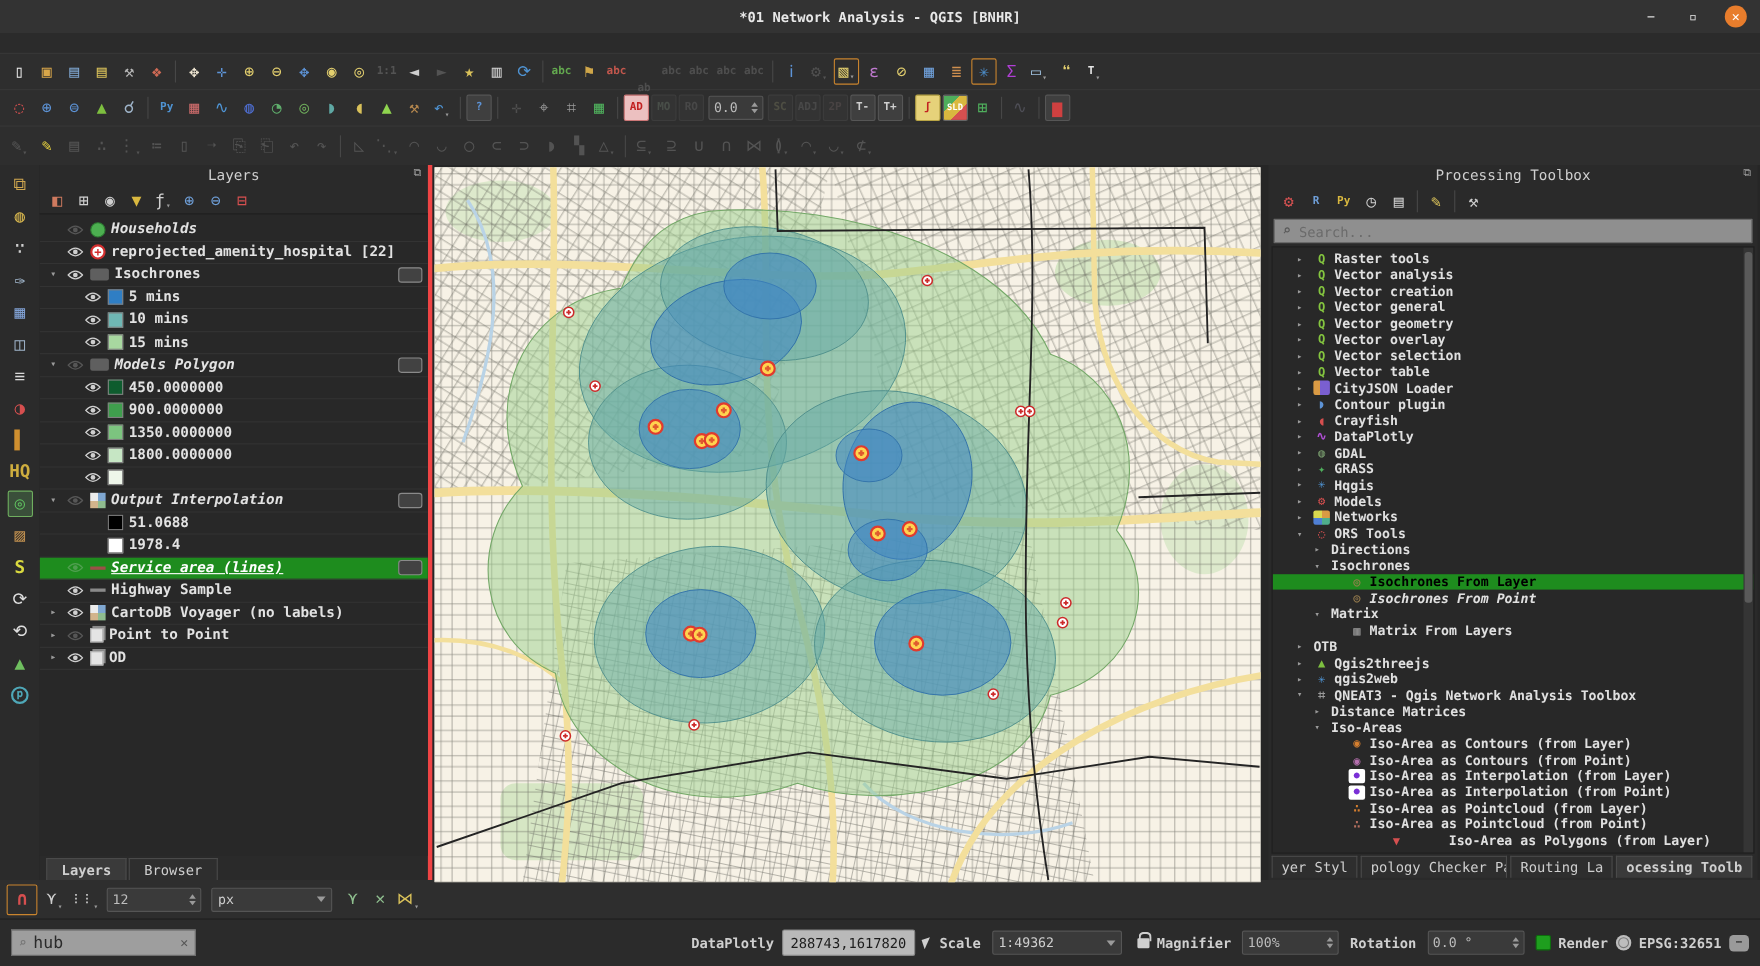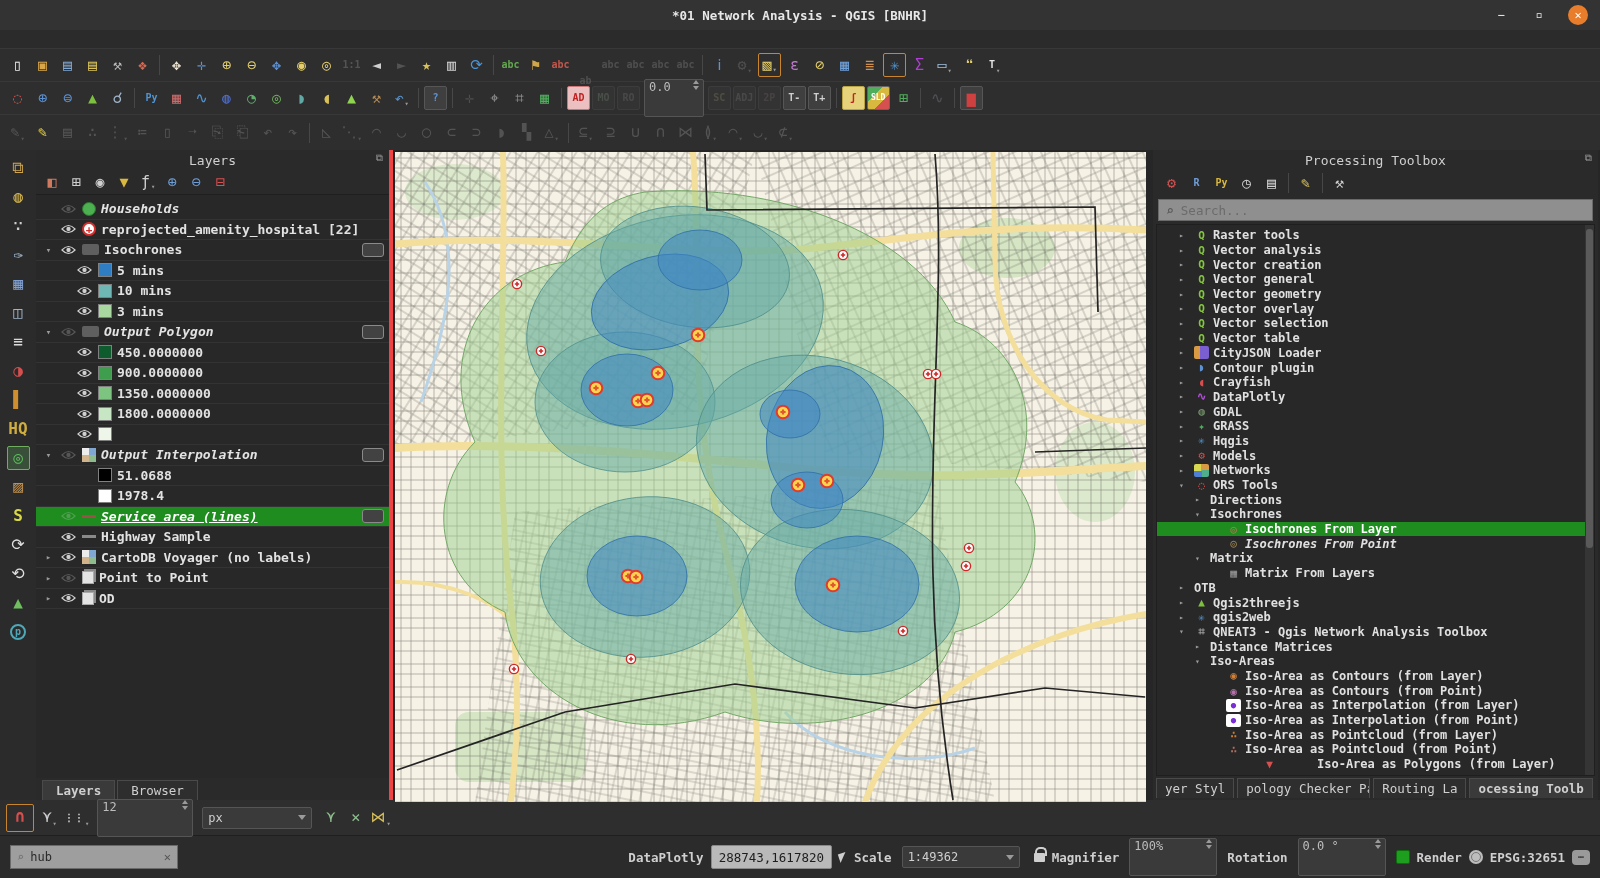--- a/index.html
+++ b/index.html
@@ -22,21 +22,21 @@
   .tbtn.txt .g{font-size:10px;font-weight:bold}
   .tbtn.dis{opacity:.35}
   .tbtn.hl{border:1px solid #c9842e}
   .tbtn.dd::after{content:"▾";font-size:7px;color:#999;margin-left:1px;align-self:flex-end;padding-bottom:2px}
   .tbtn.box{background:#3f3f3f;border:1px solid #565656}
   .tbtn.adbox{background:#ecc0c0;border:1px solid #c77}
   .tbtn.ybox{background:#e6d27a;border:1px solid #b9a545}
   .tbtn.sldbox{background:linear-gradient(135deg,#4fae5c 0 33%,#d9b83f 33% 66%,#d65050 66%);border:1px solid #666}
   .tbtn.sldbox .g{color:#fff;font-size:8px}
   .tsep{width:1px;height:20px;background:#474747;margin:0 4px;flex:none}
-  .spin{height:38px;background:#3a3a3a;border:1px solid #555;border-radius:2px;display:inline-flex;align-items:flex-start;padding:0 4px;gap:22px;margin:0 3px;color:#bdbdbd}
+  .spin{height:22px;background:#3a3a3a;border:1px solid #555;border-radius:2px;display:inline-flex;align-items:center;padding:0 4px;gap:12px;margin:0 3px;color:#bdbdbd}
   .updown{display:inline-flex;flex-direction:column;gap:2px}
   .updown i{width:0;height:0;border-left:3px solid transparent;border-right:3px solid transparent}
   .updown i.u{border-bottom:4px solid #9a9a9a}
   .updown i.d{border-top:4px solid #9a9a9a}
   .combo{height:22px;background:#3a3a3a;border:1px solid #555;border-radius:2px;display:inline-flex;align-items:center;padding:0 5px;gap:8px;margin:0 3px;color:#cfcfcf}
   .combo i{width:0;height:0;border-left:4px solid transparent;border-right:4px solid transparent;border-top:5px solid #9a9a9a}
   
   .main{display:flex;height:650px;background:#262626}
   .vtb{width:36px;background:#2b2b2b;display:flex;flex-direction:column;align-items:center;padding-top:6px;gap:5px;flex:none}
   .vtb .tbtn{margin:0}
@@ -78,21 +78,21 @@
   .right-dock{width:445px;background:#2a2a2a;display:flex;flex-direction:column;flex:none}
   .ptb{display:flex;align-items:center;padding:1px 6px;flex:none}
   .psearch{margin:3px 5px;height:22px;background:#8f8f8f;border:1px solid #6a6a6a;display:flex;align-items:center;padding:0 7px;gap:7px;flex:none}
   .psearch .mag{color:#5a5a5a;font-size:13px;font-weight:bold}
   .psearch .ph{color:#6b6b6b;font-size:12.5px}
   .ptree{flex:1;overflow:hidden;border:1px solid #1f1f1f;margin:0 3px;background:#282828;position:relative;padding-top:3px}
   .prow{height:14.7px;display:flex;align-items:center;gap:4px;font-size:12px;font-weight:bold;color:#e0e0e0;white-space:nowrap}
   .prow .arr{width:11px;flex:none;color:#9a9a9a;font-size:8px}
   .picon{width:15px;height:13px;flex:none;display:inline-flex;align-items:center;justify-content:center;font-size:10px;font-weight:bold;border-radius:2px}
   .picon::before{font-size:11px;line-height:1}
-  .prow.sel{background:#1e8c1e}.prow.sel .plbl{color:#ffffff}
+  .prow.sel{background:#1e8c1e}.prow.sel .plbl{color:#000000}
   .pi-qgis::before{content:"Q";color:#84c53f}
   .pi-cityjson{background:linear-gradient(90deg,#d99a44 0 40%,#7a5fd0 40%)}
   .pi-contour::before{content:"◗";color:#5d93d6}
   .pi-crayfish::before{content:"◖";color:#d64f4f}
   .pi-dataplotly::before{content:"∿";color:#b14fd6}
   .pi-gdal::before{content:"◍";color:#7a9f6f}
   .pi-grass::before{content:"✦";color:#4fae5c}
   .pi-hqgis::before{content:"✳";color:#4f94d4}
   .pi-models::before{content:"⚙";color:#d64f4f}
   .pi-networks{background:conic-gradient(#d99a44 0 25%,#4fae8c 0 50%,#4f7fd4 0 75%,#d9d94f 0)}
@@ -112,21 +112,21 @@
   .pthumb{position:absolute;right:1px;top:4px;width:7px;height:58%;background:#5a5a5a;border-radius:3px}
   .ptabs{display:flex;gap:3px;padding:2px 3px;height:24px;flex:none}
   .ptabs .dtab{flex:none;overflow:hidden;text-overflow:clip;max-width:133px;padding:2px 8px}
   
   .lower{height:35px;display:flex;align-items:center;background:#2e2e2e;padding-left:6px;gap:3px}
   .magwrap{border:1px solid #c9842e;border-radius:2px;width:28px;height:28px;display:flex;align-items:center;justify-content:center}
   .magwrap .g{color:#d64f4f;font-size:17px;font-weight:bold;transform:rotate(180deg);display:inline-block}
   .statusbar{height:43px;background:#2b2b2b;display:flex;align-items:center;padding:0 10px;gap:7px;border-top:1px solid #1f1f1f}
   .locator{width:168px;height:24px;background:#9e9e9e;border:1px solid #6a6a6a;display:flex;align-items:center;padding:0 6px;gap:6px;color:#2a2a2a}
   .locator .mag{color:#777;font-weight:bold}
-  .locator .val{flex:1;font-size:12px}
+  .locator .val{flex:1;font-size:15px}
   .locator .clr{color:#555;font-weight:bold}
   .sb-label{font-weight:bold;color:#cfcfcf;font-size:12.5px}
   .sb-input{height:24px;background:#b9b9b9;border:1px solid #888;color:#1d1d1d;display:flex;align-items:center;padding:0 7px;font-size:12.5px;border-radius:2px}
   .padlock{width:11px;height:9px;background:#cfcfcf;border-radius:1px;position:relative;margin-left:4px}
   .padlock::before{content:"";position:absolute;left:1.5px;top:-6px;width:8px;height:7px;border:2px solid #cfcfcf;border-bottom:none;border-radius:5px 5px 0 0}
   .chk{width:14px;height:14px;background:#1e9e1e;border:1px solid #0d6d0d;border-radius:2px}
   .globe{width:14px;height:14px;border-radius:50%;background:#bdbdbd;position:relative}
   .globe::before{content:"";position:absolute;inset:2px;border-radius:50%;border:1px solid #777}
   .bubble{width:18px;height:15px;background:#9a9a9a;border-radius:4px;color:#2e2e2e;font-size:9px;display:flex;align-items:center;justify-content:center;font-weight:bold}
   .cursor-ic{width:0;height:0;border-top:9px solid #cfcfcf;border-right:8px solid transparent;transform:rotate(-18deg)}
@@ -666,33 +666,33 @@
         </div>
         <div class="lrow eon" style="padding-left: 22px;">
           <span class="arr"></span>
           <span class="eye">
             <svg viewBox="0 0 16 10" width="15" height="10">
               <path d="M1 5 Q8 -2.5 15 5 Q8 12.5 1 5 Z" fill="none" stroke="#cfcfcf" stroke-width="1.2"></path>
               <circle cx="8" cy="5" r="2.3" fill="#cfcfcf"></circle>
             </svg>
           </span>
           <span class="sw" style="background: rgb(168, 216, 160);"></span>
-          <span class="lbl">3 mins</span>
+          <span class="lbl">15 mins</span>
 
         </div>
         <div class="lrow bi eoff sw-group" style="padding-left: 6px;">
           <span class="arr">▾</span>
           <span class="eye">
             <svg viewBox="0 0 16 10" width="15" height="10">
               <path d="M1 5 Q8 -2.5 15 5 Q8 12.5 1 5 Z" fill="none" stroke="#cfcfcf" stroke-width="1.2"></path>
               <circle cx="8" cy="5" r="2.3" fill="#cfcfcf"></circle>
             </svg>
           </span>
           <span class="sw" style="background: rgb(95, 95, 95);"></span>
-          <span class="lbl">Output Polygon</span>
+          <span class="lbl">Models Polygon</span>
           <span class="badge"></span>
         </div>
         <div class="lrow eon" style="padding-left: 22px;">
           <span class="arr"></span>
           <span class="eye">
             <svg viewBox="0 0 16 10" width="15" height="10">
               <path d="M1 5 Q8 -2.5 15 5 Q8 12.5 1 5 Z" fill="none" stroke="#cfcfcf" stroke-width="1.2"></path>
               <circle cx="8" cy="5" r="2.3" fill="#cfcfcf"></circle>
             </svg>
           </span>

